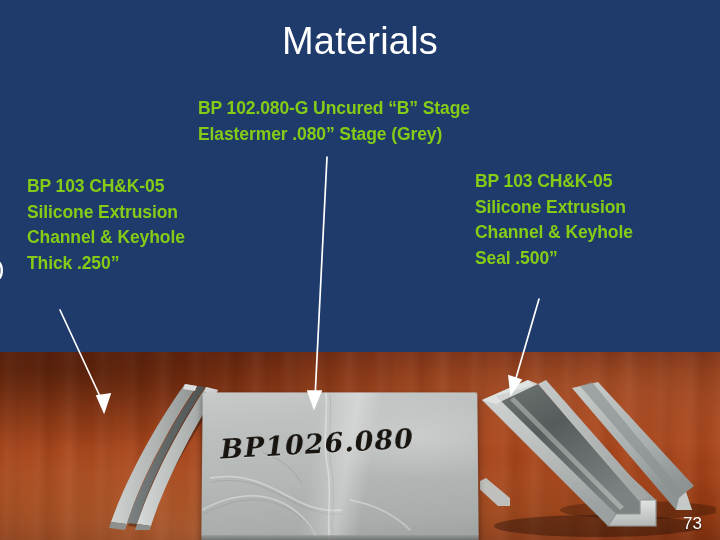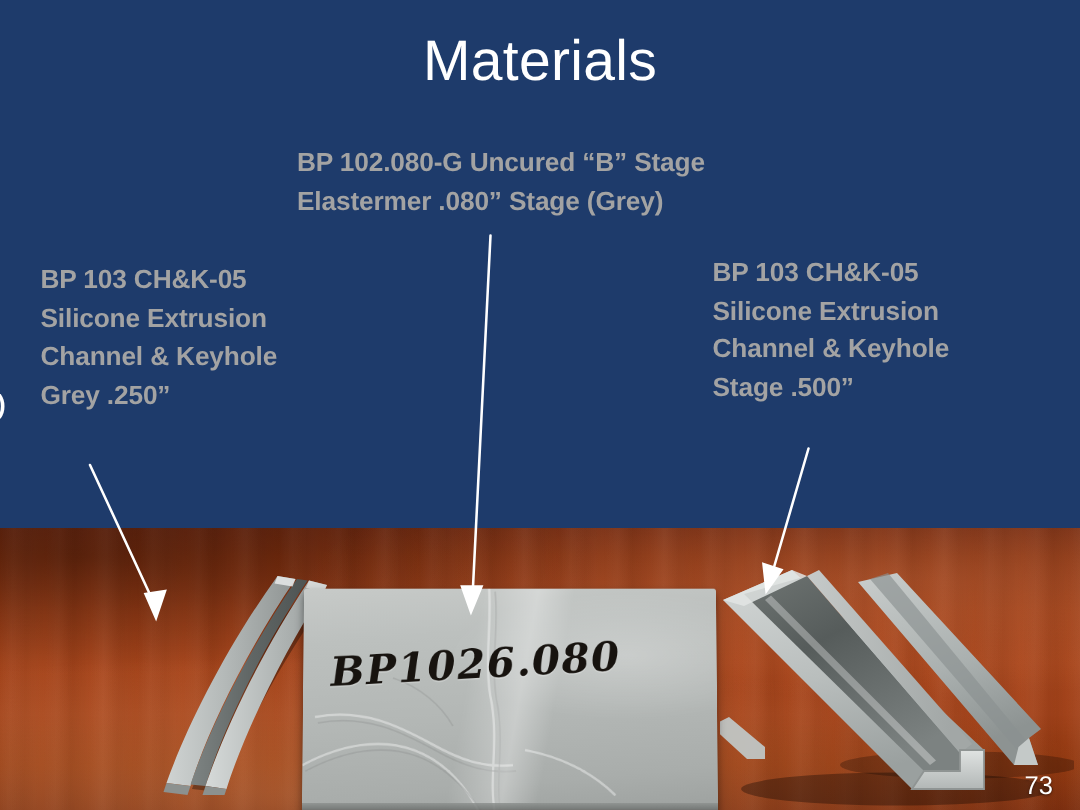--- a/index.html
+++ b/index.html
@@ -27,21 +27,21 @@
     color: #ffffff;
     font-size: 38px;
     font-weight: 400;
     letter-spacing: 0.2px;
     line-height: 1.05;
   }
 
   
   .callout {
     position: absolute;
-    color: #a3a3a3;
+    color: #84cc16;
     font-weight: bold;
     font-size: 17.5px;
     line-height: 1.47;
     letter-spacing: -0.1px;
     white-space: nowrap;
   }
   #callout-center { left: 198px; top: 96px; }
   #callout-left   { left: 27px;  top: 174px; }
   #callout-right  { left: 475px; top: 169px; }
 
@@ -187,30 +187,30 @@
 
   <div class="callout" id="callout-center">
     <div>BP 102.080-G Uncured “B” Stage</div>
     <div>Elastermer .080” Stage (Grey)</div>
   </div>
 
   <div class="callout" id="callout-left">
     <div>BP 103 CH&amp;K-05</div>
     <div>Silicone Extrusion</div>
     <div>Channel &amp; Keyhole</div>
-    <div>Grey .250”</div>
+    <div>Thick .250”</div>
   </div>
 
   <div id="stray-paren">)</div>
 
   <div class="callout" id="callout-right">
     <div>BP 103 CH&amp;K-05</div>
     <div>Silicone Extrusion</div>
     <div>Channel &amp; Keyhole</div>
-    <div>Stage .500”</div>
+    <div>Seal .500”</div>
   </div>
 
   <div id="photo">
 
     <div id="wood-base"></div>
     <div id="wood-grain"></div>
     <div id="wood-sheen"></div>
 
     <svg class="extrusion-svg" id="extrusion-left-svg" width="150" height="160">
       <defs>

